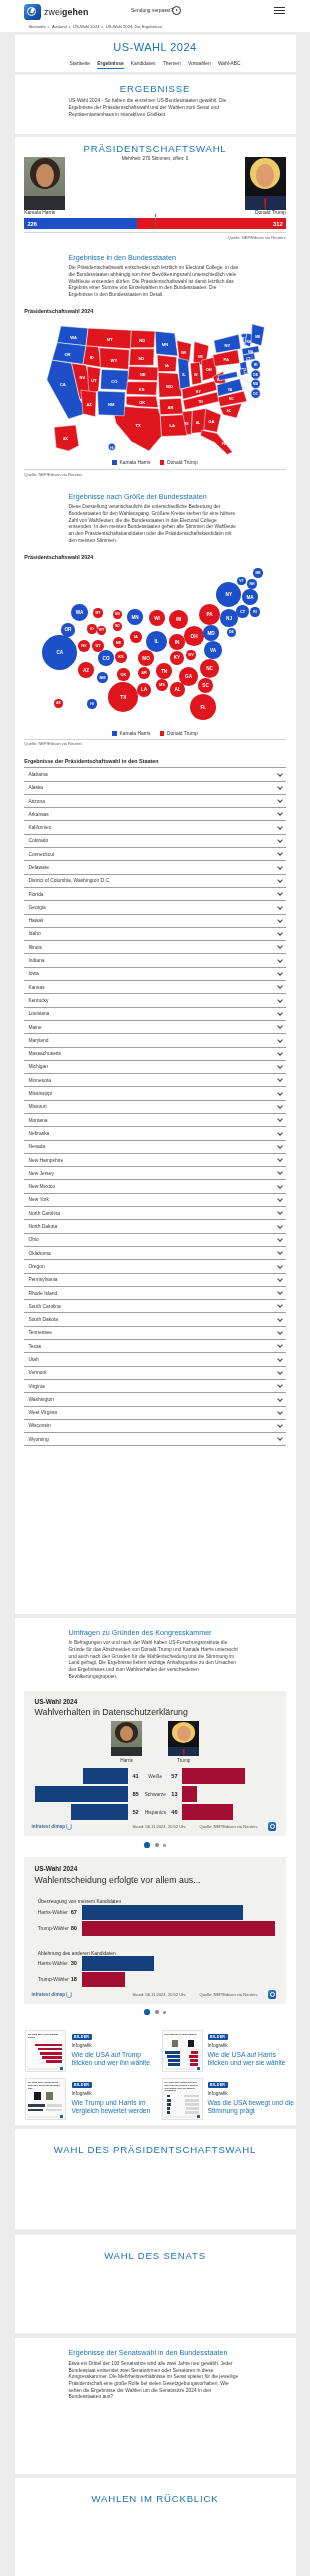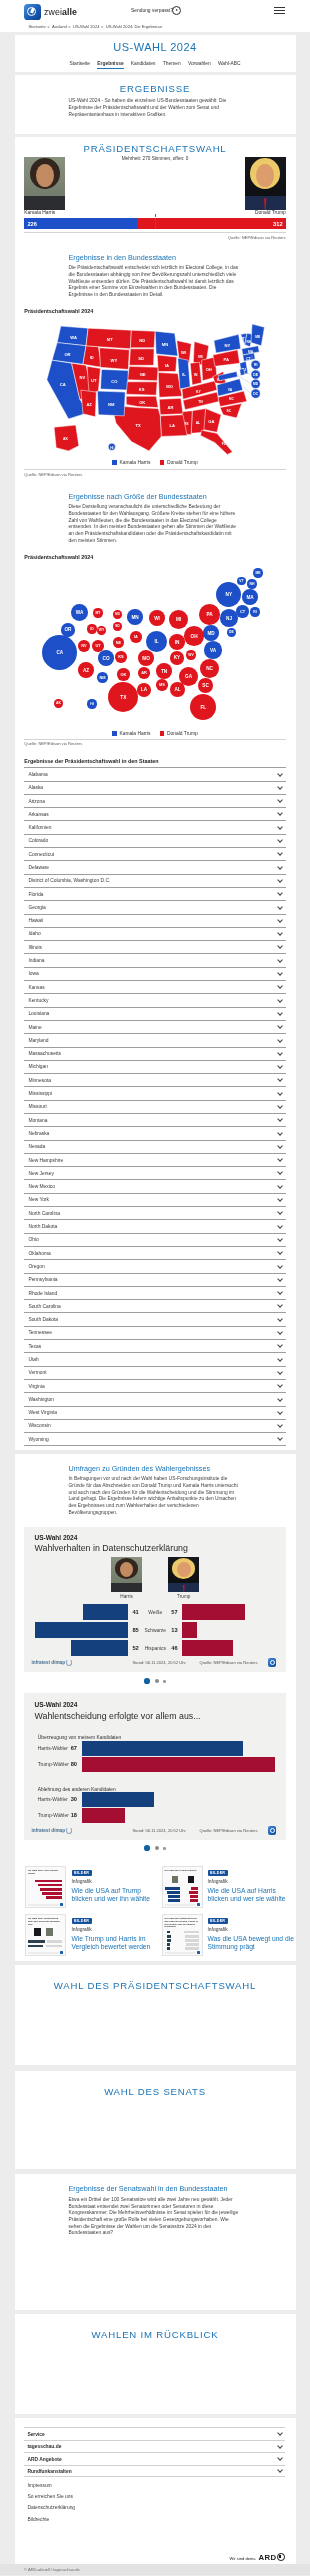--- a/index.html
+++ b/index.html
@@ -32,21 +32,21 @@
   .para{position:absolute;left:54px;width:171px;font-size:4.9px;line-height:6.7px;color:#424242;}
   .small-label{position:absolute;left:9.8px;font-size:5.4px;font-weight:700;color:#1d1d1d;}
   .quelle{position:absolute;font-size:4.1px;color:#5c5c5c;}
   .hr{position:absolute;left:9.8px;right:9.8px;border-top:0.5px solid #d4d4d4;}
   .legend{position:absolute;left:0;right:0;display:flex;justify-content:center;gap:9.3px;font-size:4.9px;color:#333;}
   .legend .it{display:flex;align-items:center;gap:2.6px;}
   .sw{width:4.7px;height:4.7px;display:inline-block;}
   
   #card-erg{margin-top:3.1px;height:59px;}
   
-  #card-main{margin-top:3.1px;height:1313px;}
+  #card-main{margin-top:3.1px;height:1477px;}
   .portrait{position:absolute;overflow:hidden;}
   .p-bg,.p-hair,.p-face,.p-body,.p-tie{position:absolute;}
   .p-bg{inset:0;}
   .p-hair{left:13%;top:3%;width:74%;height:58%;border-radius:50%;}
   .p-face{left:28%;top:13%;width:44%;height:44%;border-radius:50%;}
   .p-body{left:0;bottom:0;width:100%;height:26%;}
   .p-tie{left:45%;bottom:0;width:10%;height:22%;}
   .ph-h .p-bg{background:linear-gradient(#89917f,#6c7464);}
   .ph-h .p-hair{background:#33261f;}
   .ph-h .p-face{background:#c18a60;}
@@ -131,21 +131,21 @@
   #strip span{margin-left:24px;font-size:4.1px;color:#6b6b6b;}
 </style>
 </head>
 <body>
 
 <div id="header">
   <div id="ts-logo">
       <div class="ring"></div>
       <div class="wedge"></div>
     </div>
-  <div id="brand"><span>zwei</span><b>alle</b></div>
+  <div id="brand"><span>zwei</span><b>gehen</b></div>
   <div id="sendung">Sendung verpasst?</div>
   <div id="play"></div>
   <div id="burger">
       <i></i>
       <i></i>
       <i></i>
     </div>
   <div id="breadcrumb"><span>Startseite</span><span class="sep">▸</span><span>Ausland</span><span class="sep">▸</span><span>US-Wahl 2024</span><span class="sep">▸</span><span>US-Wahl 2024: Die Ergebnisse</span></div>
 </div>
 
@@ -590,21 +590,21 @@
         <span class="chev"></span>
       </div>
       <div class="acc-row">
         <span>Wyoming</span>
         <span class="chev"></span>
       </div>
     </div>
 </div>
 
 <div class="card" id="card-umf">
-  <div class="sub-head" style="top:9.3px">Umfragen zu Gründen des Wahlergebnisses</div>
+  <div class="sub-head" style="top:9.3px">Umfragen zu Gründen des Kongresskammer</div>
   <div class="para" style="top:22px">In Befragungen vor und nach der Wahl haben US-Forschungsinstitute die Gründe für das Abschneiden von Donald Trump und Kamala Harris untersucht und auch nach den Gründen für die Wahlentscheidung und die Stimmung im Land gefragt. Die Ergebnisse liefern wichtige Anhaltspunkte zu den Ursachen des Ergebnisses und zum Wahlverhalten der verschiedenen Bevölkerungsgruppen.</div>
 
   <div class="chart-card" style="top:73px;height:145px">
     <div class="ck" style="top:6.2px">US-Wahl 2024</div>
     <div class="ct" style="top:16px">Wahlverhalten in Datenschutzerklärung</div>
     <div class="portrait ph-h" style="left:87px;top:30px;width:30.5px;height:35px">
         <div class="p-bg"></div>
         <div class="p-hair"></div>
         <div class="p-face"></div>
         <div class="p-body"></div>

